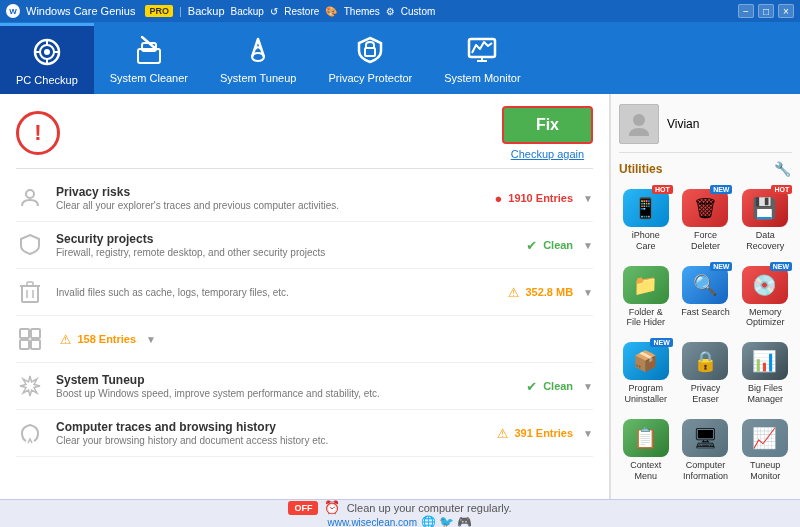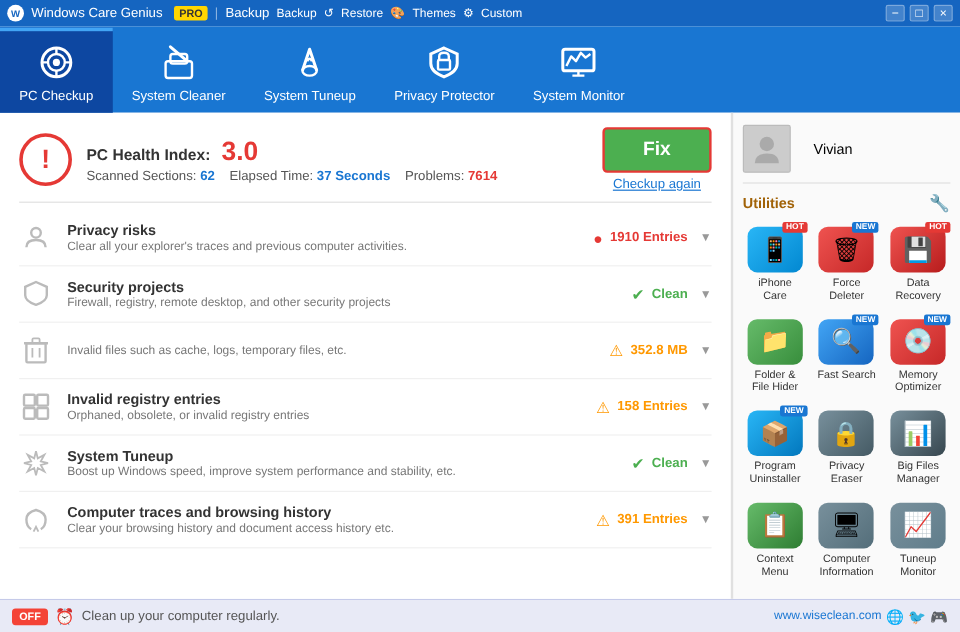--- a/index.html
+++ b/index.html
@@ -37,21 +37,21 @@
       background: #ffd600; color: #333; font-size: 9px; font-weight: bold;
       padding: 1px 4px; border-radius: 2px; margin-left: 4px;
     }
     .pipe { color: rgba(255,255,255,0.5); }
 
     
     .nav-bar {
       background: #1976d2;
       height: 72px;
       display: flex;
-      align-items: flex-end;
+      align-items: center;
     }
     .nav-item {
       display: flex; flex-direction: column; align-items: center; justify-content: center;
       gap: 4px; padding: 8px 16px; cursor: pointer; color: white; font-size: 11px;
       min-width: 90px; position: relative;
     }
     .nav-item.active {
       background: #0d47a1;
       border-top: 3px solid #42a5f5;
     }
@@ -139,21 +139,21 @@
 
     
     .right-panel {
       width: 190px;
       background: #fafafa;
       border-left: 1px solid #e0e0e0;
       padding: 10px 8px;
       overflow-y: auto;
     }
     .user-section {
-      display: flex; align-items: center; gap: 19px;
+      display: flex; align-items: center; gap: 8px;
       padding-bottom: 8px; border-bottom: 1px solid #e0e0e0; margin-bottom: 8px;
     }
     .user-avatar {
       width: 40px; height: 40px;
       background: #ccc;
       border: 1px solid #bbb;
       border-radius: 2px;
       display: flex; align-items: center; justify-content: center;
       color: #888;
       font-size: 22px;
@@ -191,20 +191,21 @@
       padding: 1px 3px; border-radius: 2px;
     }
 
     
     .bottom-bar {
       height: 28px;
       background: #e8eaf6;
       display: flex; align-items: center; justify-content: space-between;
       padding: 0 10px;
       border-top: 1px solid #c5cae9;
+      flex-direction: column;
     }
     .bottom-left { display: flex; align-items: center; gap: 6px; }
     .toggle-off {
       background: #f44336;
       color: white;
       font-size: 9px;
       font-weight: bold;
       padding: 2px 6px;
       border-radius: 3px;
     }
@@ -309,36 +310,20 @@
   </div>
 </div>
 
 <div class="main-layout">
 
   <div class="left-panel">
 
     <div class="health-header">
       <div class="health-left">
         <div class="health-icon">!</div>
-        <div>
-          <span class="health-info">
-            <h2>PC Health Index:</h2>
-            <span class="health-score">3.0</span>
-          </span>
-          <div class="health-meta">
-            <span>Scanned Sections:</span>
-            <span class="val">62</span>
-            &nbsp;&nbsp;
-            <span>Elapsed Time:</span>
-            <span class="val">37 Seconds</span>
-            &nbsp;&nbsp;
-            <span>Problems:</span>
-            <span class="red">7614</span>
-          </div>
-        </div>
       </div>
       <div class="fix-btn-area">
         <button class="fix-btn">Fix</button>
         <a class="checkup-again">Checkup again</a>
       </div>
     </div>
 
     <div>
 
       <div class="check-item">
@@ -398,24 +383,20 @@
 
       <div class="check-item">
         <div class="check-icon">
           <svg width="24" height="24" viewBox="0 0 24 24">
               <rect x="2" y="2" width="9" height="9" rx="1" fill="none" stroke="#bbb" stroke-width="2"></rect>
               <rect x="13" y="2" width="9" height="9" rx="1" fill="none" stroke="#bbb" stroke-width="2"></rect>
               <rect x="2" y="13" width="9" height="9" rx="1" fill="none" stroke="#bbb" stroke-width="2"></rect>
               <rect x="13" y="13" width="9" height="9" rx="1" fill="none" stroke="#bbb" stroke-width="2"></rect>
             </svg>
         </div>
-        <div class="check-content">
-          <div class="check-title">Invalid registry entries</div>
-          <div class="check-desc">Orphaned, obsolete, or invalid registry entries</div>
-        </div>
         <div class="check-status">
           <span class="status-dot-orange">⚠</span>
           <span class="status-text status-orange">158 Entries</span>
           <span class="expand-arrow">▼</span>
         </div>
       </div>
 
       <div class="check-item">
         <div class="check-icon">
           <svg width="24" height="24" viewBox="0 0 24 24">

